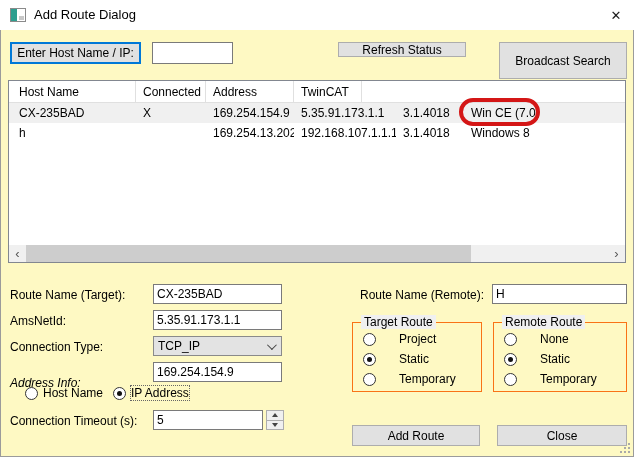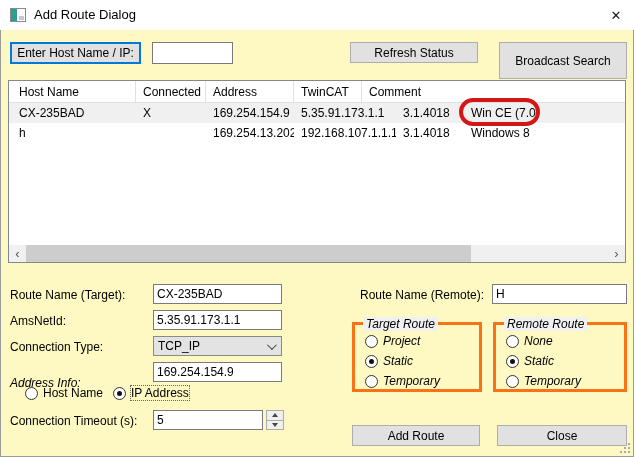--- a/index.html
+++ b/index.html
@@ -39,23 +39,23 @@
   .hs-thumb { position:absolute; left:17px; top:0; width:445px; height:17px; background:#cdcdcd; cursor:pointer; }
   
   .combo { position:absolute; left:153px; top:336px; width:129px; height:20px; background:#e3e3e3; border:1px solid #8a8a8a; display:flex; align-items:center; justify-content:space-between; padding:0 7px 0 4px; cursor:pointer; }
   .chevron-down { width:7px; height:7px; border-right:1px solid #444; border-bottom:1px solid #444; transform:rotate(45deg) translateY(-2px); }
   
   .radio-row { position:absolute; display:flex; align-items:center; gap:5px; cursor:pointer; }
   .radio { width:13px; height:13px; border:1px solid #333; border-radius:50%; background:#fff; position:relative; flex:0 0 13px; }
   .radio.checked::after { content:""; position:absolute; left:3px; top:3px; width:5px; height:5px; border-radius:50%; background:#111; }
   .focus-dotted { outline:1px dotted #666; }
   
-  .groupbox { position:absolute; border:3px solid #f97316;font-style:italic; }
+  .groupbox { position:absolute; border:1px solid #f97316; }
   .gb-title { position:absolute; top:-8px; left:8px; background:#f0f0f0; padding:0 3px; }
-  .gb-opt { position:absolute; left:10px; display:flex; align-items:center; gap:5px; cursor:pointer; }
+  .gb-opt { position:absolute; left:10px; display:flex; align-items:center; gap:23px; cursor:pointer; }
   
   .spinner { position:absolute; left:266px; top:410px; width:18px; height:20px; display:flex; flex-direction:column; }
   .spin-btn { flex:1; background:#f0f0f0; border:1px solid #adadad; display:flex; align-items:center; justify-content:center; cursor:pointer; }
   .spin-btn + .spin-btn { border-top:none; }
   .tri-up { width:0; height:0; border-left:3px solid transparent; border-right:3px solid transparent; border-bottom:4px solid #444; }
   .tri-down { width:0; height:0; border-left:3px solid transparent; border-right:3px solid transparent; border-top:4px solid #444; }
   
   .grip { position:absolute; right:4px; bottom:4px; width:10px; height:10px; cursor:nwse-resize; }
   .grip i { position:absolute; width:2px; height:2px; background:#a9a9a9; }
   .grip i:nth-child(1){ right:0; bottom:0; } .grip i:nth-child(2){ right:4px; bottom:0; }
@@ -70,30 +70,29 @@
   <div class="titlebar">
     <div class="app-icon"></div>
     <div class="title-text">Add Route Dialog</div>
     <div class="close-btn">
       <span>✕</span>
     </div>
   </div>
 
   <div class="btn btn-default" style="left:10px; top:42px; width:131px; height:22px;">Enter Host Name / IP:</div>
   <input class="tb" style="left: 152px; top: 42px; width: 81px; height: 22px;" value="">
-  <div class="btn" style="left:350px; top:42px; width:128px; height:21px;">Refresh Status</div>
+  <div class="btn" style="left:338px; top:42px; width:128px; height:15px;">Refresh Status</div>
   <div class="btn" style="left:499px; top:42px; width:128px; height:37px;">Broadcast Search</div>
 
   <div class="grid">
     <div class="grid-header">
       <div class="gh-cell c1">Host Name</div>
       <div class="gh-cell c2">Connected</div>
       <div class="gh-cell c3">Address</div>
       <div class="gh-cell c5">TwinCAT</div>
-      <div class="gh-cell c7" style="border-right:none;">Comment</div>
     </div>
     <div class="grid-row row-sel">
       <div class="gr-cell c1">CX-235BAD</div>
       <div class="gr-cell c2">X</div>
       <div class="gr-cell c3">169.254.154.9</div>
       <div class="gr-cell c4">5.35.91.173.1.1</div>
       <div class="gr-cell c5">3.1.4018</div>
       <div class="gr-cell c6">Win CE (7.0)</div>
       <div class="gr-cell c7"></div>
     </div>

